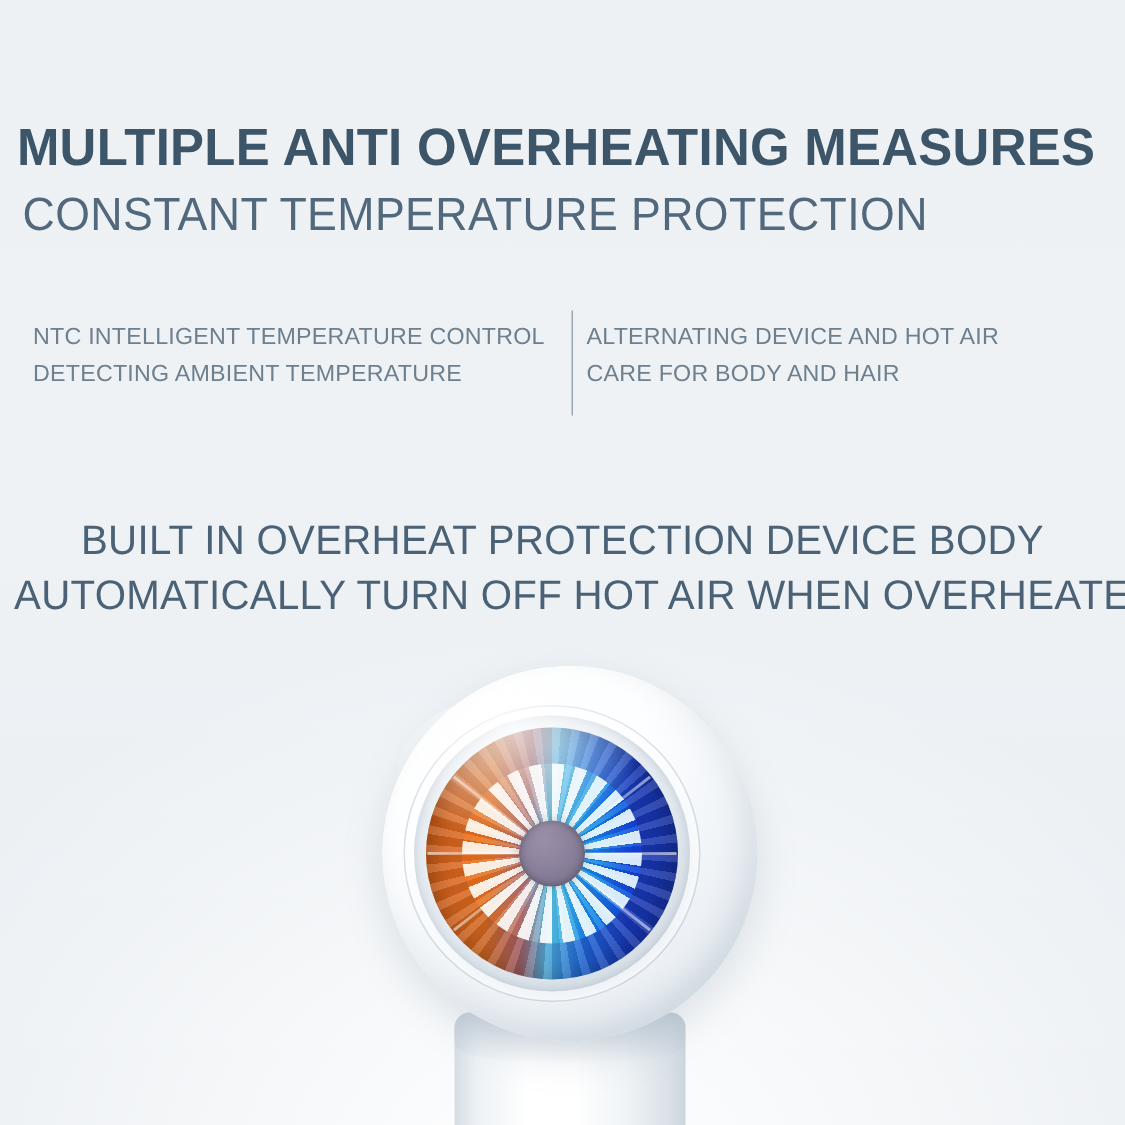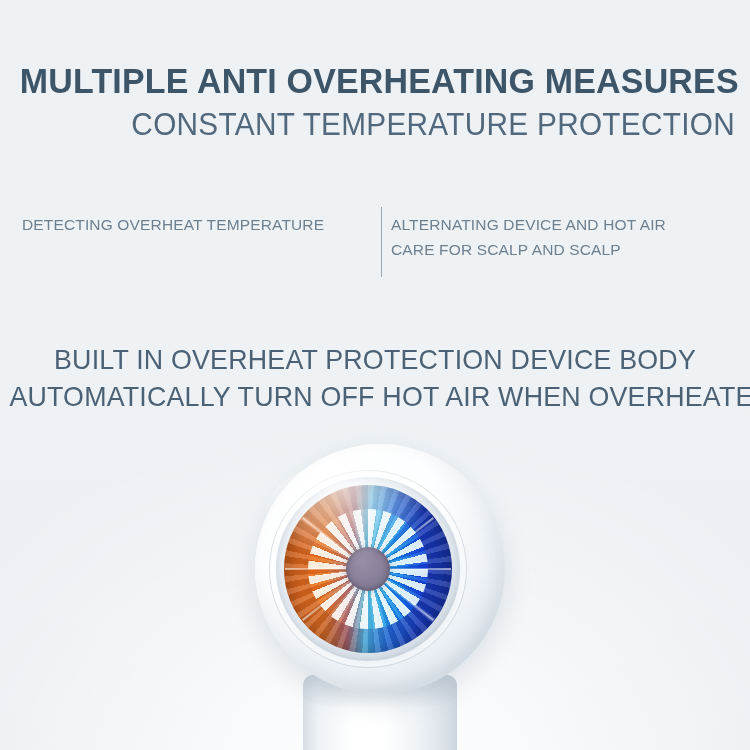--- a/index.html
+++ b/index.html
@@ -20,22 +20,22 @@
     position:absolute;
     inset:0;
     background:
       radial-gradient(ellipse 120% 90% at 50% 105%, #ffffff 0%, rgba(255,255,255,0) 55%),
       linear-gradient(180deg, #edf1f4 0%, #eef2f5 45%, #eaeef2 100%);
   }
 
   
   #header {
     position:absolute;
-    left:0; right:0; top:60px;
-    text-align:right;
+    left:0; right:0; top:78px;
+    text-align:left;
   }
 
   #title-main {
     font-size:35px;
     font-weight:bold;
     letter-spacing:0.2px;
     color:#3d5568;
     line-height:1.18;
     transform:scaleX(0.97);
     white-space:nowrap;
@@ -263,28 +263,29 @@
 <div id="page">
 
   <div id="header">
     <div id="title-main">MULTIPLE ANTI OVERHEATING MEASURES</div>
     <div id="title-sub">CONSTANT TEMPERATURE PROTECTION</div>
   </div>
 
   <div id="features">
 
     <div class="feature-col" id="feature-col-left">
-      <div>DETECTING OVERHEAT TEMPERATURE</div>
+      <div>NTC INTELLIGENT TEMPERATURE CONTROL</div>
+      <div>DETECTING AMBIENT TEMPERATURE</div>
     </div>
 
     <div id="feature-divider"></div>
 
     <div class="feature-col" id="feature-col-right">
       <div>ALTERNATING DEVICE AND HOT AIR</div>
-      <div>CARE FOR SCALP AND SCALP</div>
+      <div>CARE FOR BODY AND HAIR</div>
     </div>
   </div>
 
   <div id="headline">
     <div>BUILT IN OVERHEAT PROTECTION DEVICE BODY</div>
     <div>AUTOMATICALLY TURN OFF HOT AIR WHEN OVERHEATED</div>
   </div>
 
   <div id="product">
 

